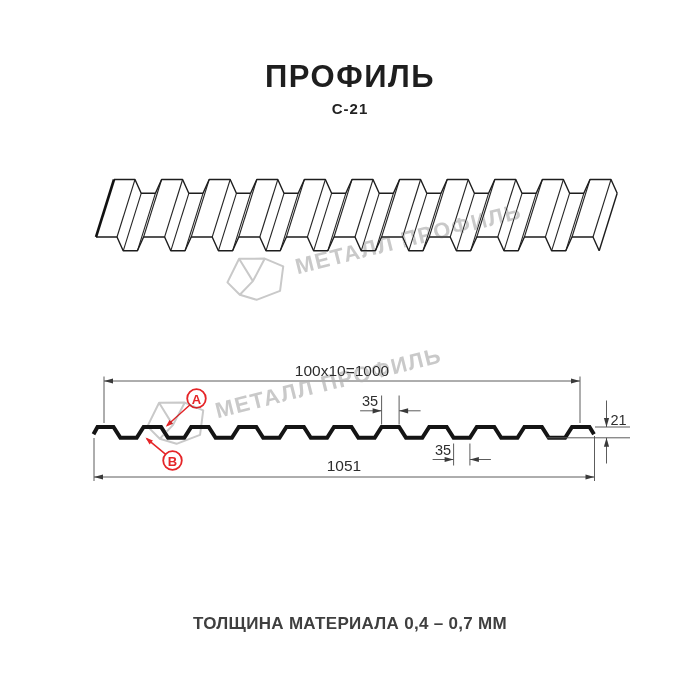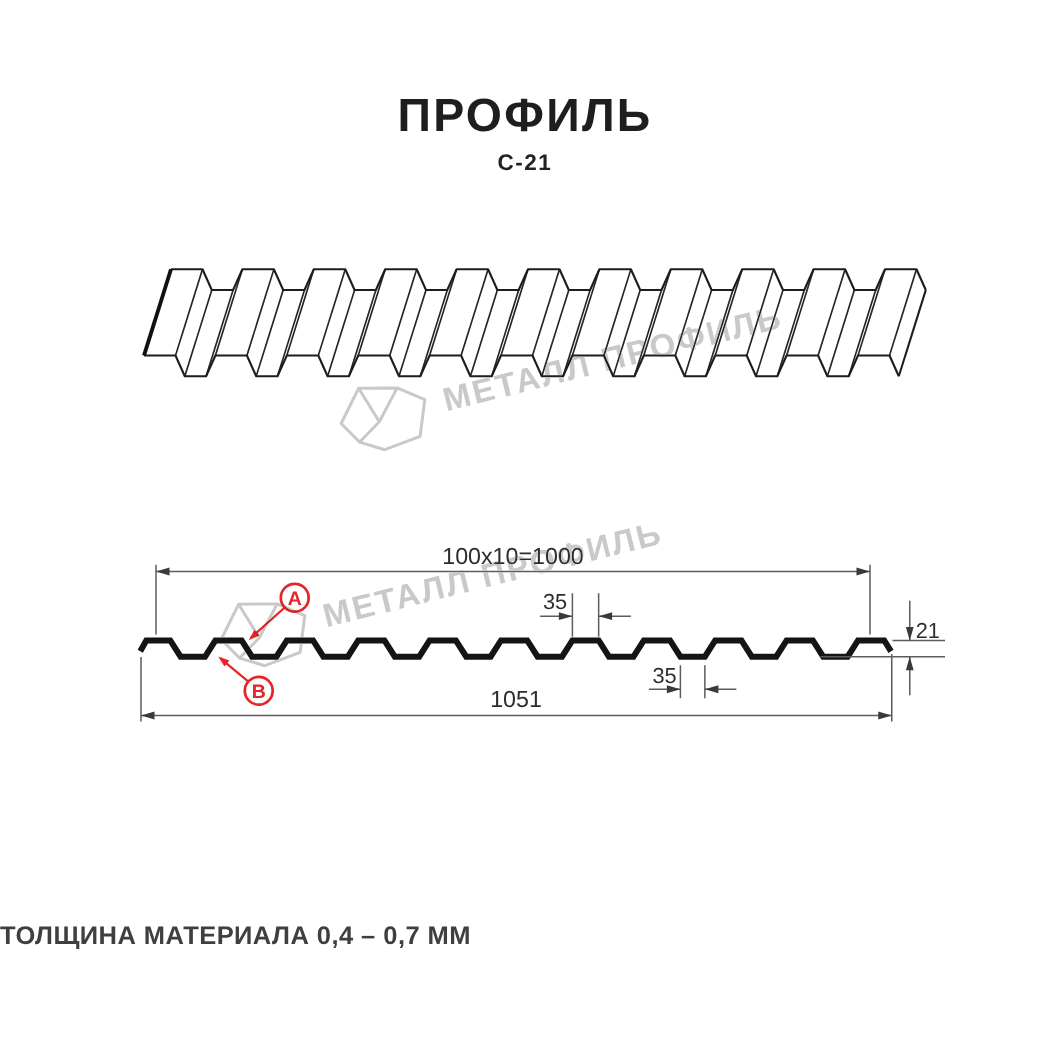--- a/index.html
+++ b/index.html
@@ -2,21 +2,21 @@
 <html><head>
 <meta charset="utf-8">
 <style>
   html,body{margin:0;padding:0;background:#fff;}
   .canvas{position:relative;width:700px;height:700px;background:#ffffff;overflow:hidden;
           font-family:"Liberation Sans", sans-serif;}
   .page-title{position:absolute;top:59px;left:0;width:100%;text-align:center;
               font-size:31px;font-weight:bold;letter-spacing:1.5px;color:#1e1e1e;}
   .page-subtitle{position:absolute;top:100px;left:0;width:100%;text-align:center;
               font-size:15px;font-weight:bold;letter-spacing:1px;color:#222;}
-  .footer-note{position:absolute;top:614px;left:0;width:100%;
+  .footer-note{position:absolute;top:614px;left:0;width:100%;text-align:center;
               font-size:17px;font-weight:bold;letter-spacing:0.3px;color:#3f3f3f;}
   .drawing{position:absolute;left:0;top:0;z-index:1;}
   .wm{position:absolute;display:flex;align-items:center;gap:9px;z-index:2;
       mix-blend-mode:darken;transform-origin:left center;pointer-events:none;}
   .wm-text{font-weight:bold;font-size:22px;letter-spacing:1.5px;white-space:nowrap;}
   .wm1{left:225px;top:260px;transform:rotate(-14deg);}
   .wm2{left:145px;top:404px;transform:rotate(-14deg);}
   text{font-family:"Liberation Sans", sans-serif;}
   .dim{font-size:15.5px;fill:#2d2d2d;}
   .sm{font-size:14.5px;}

